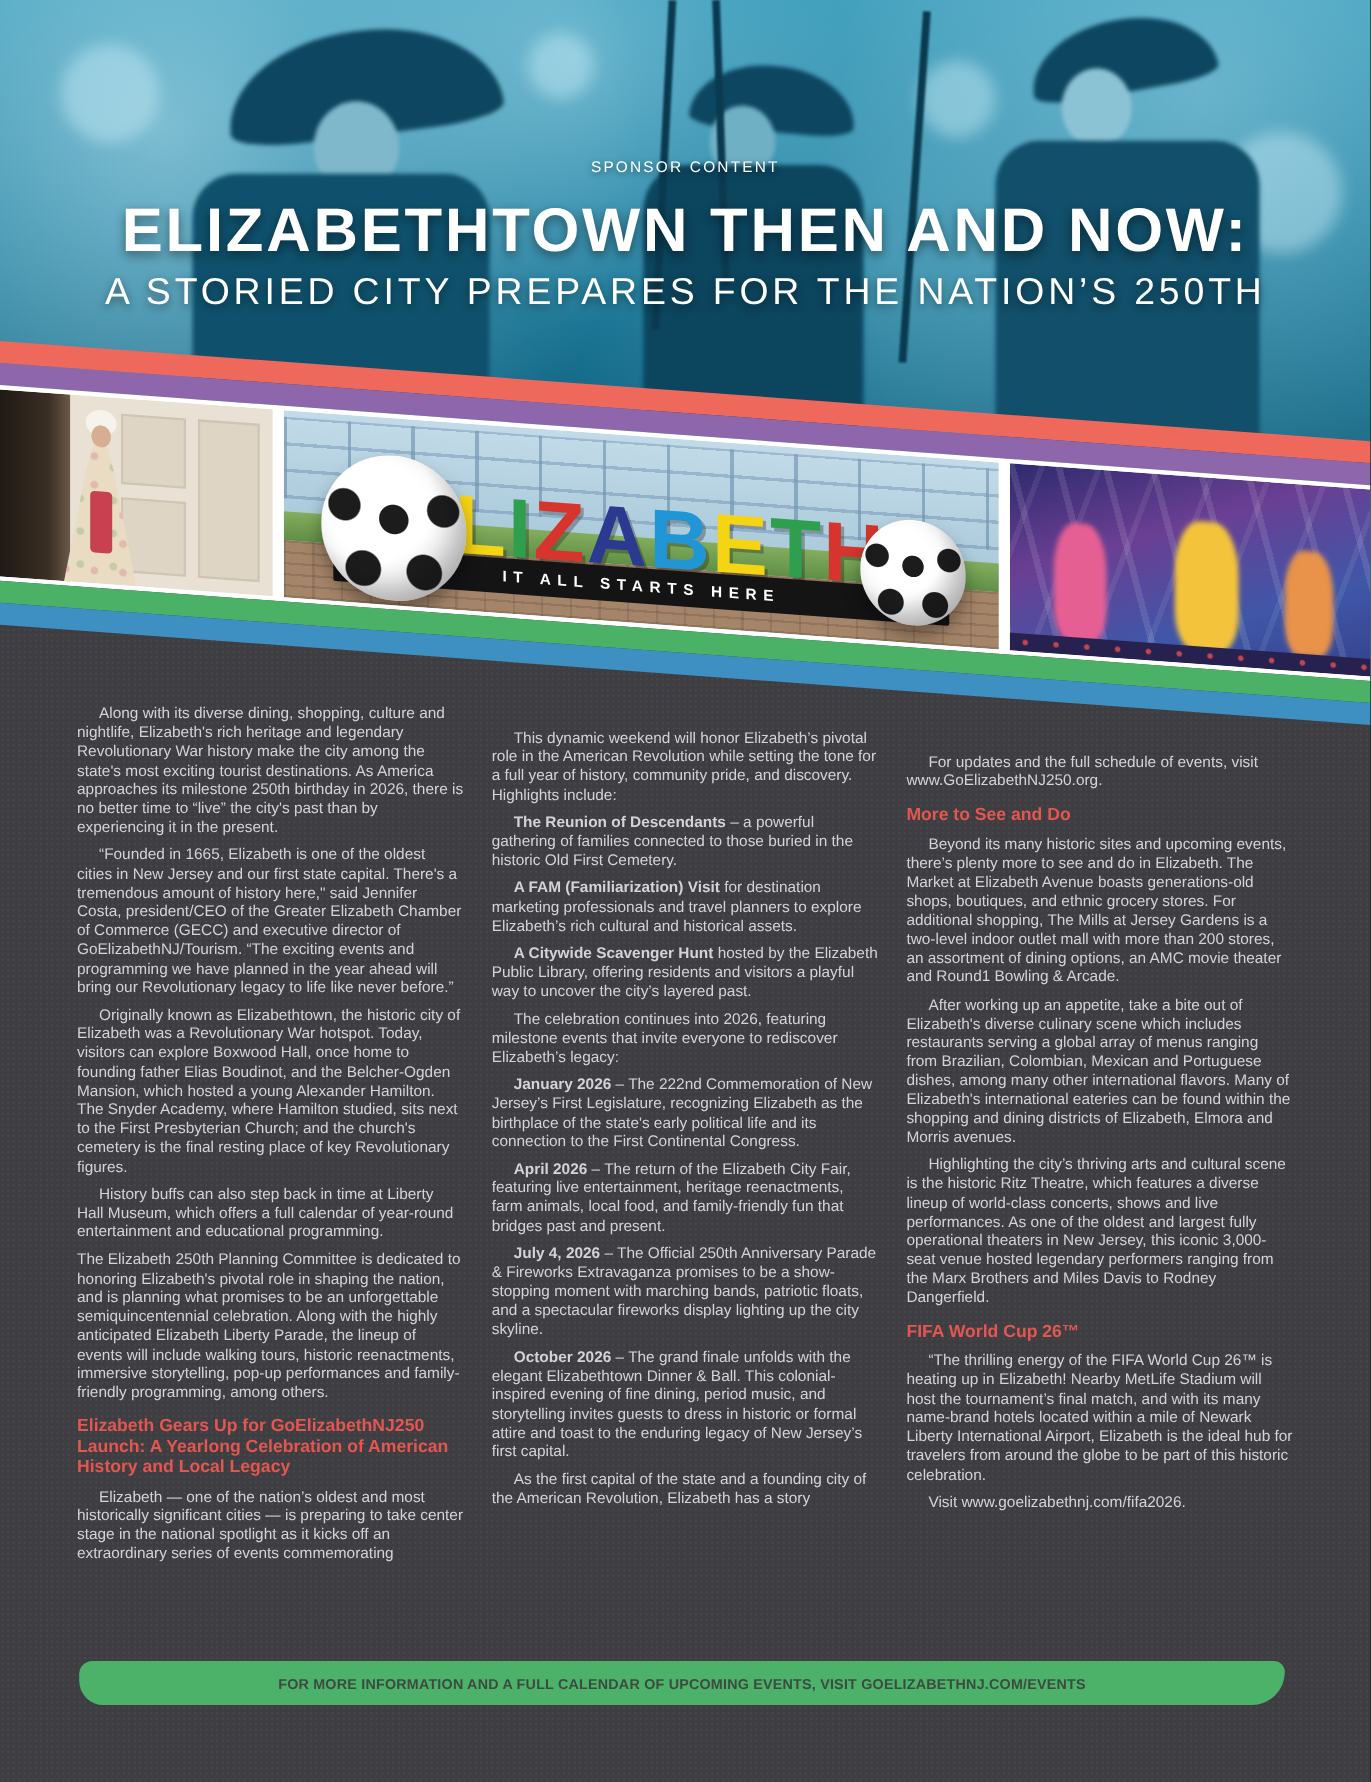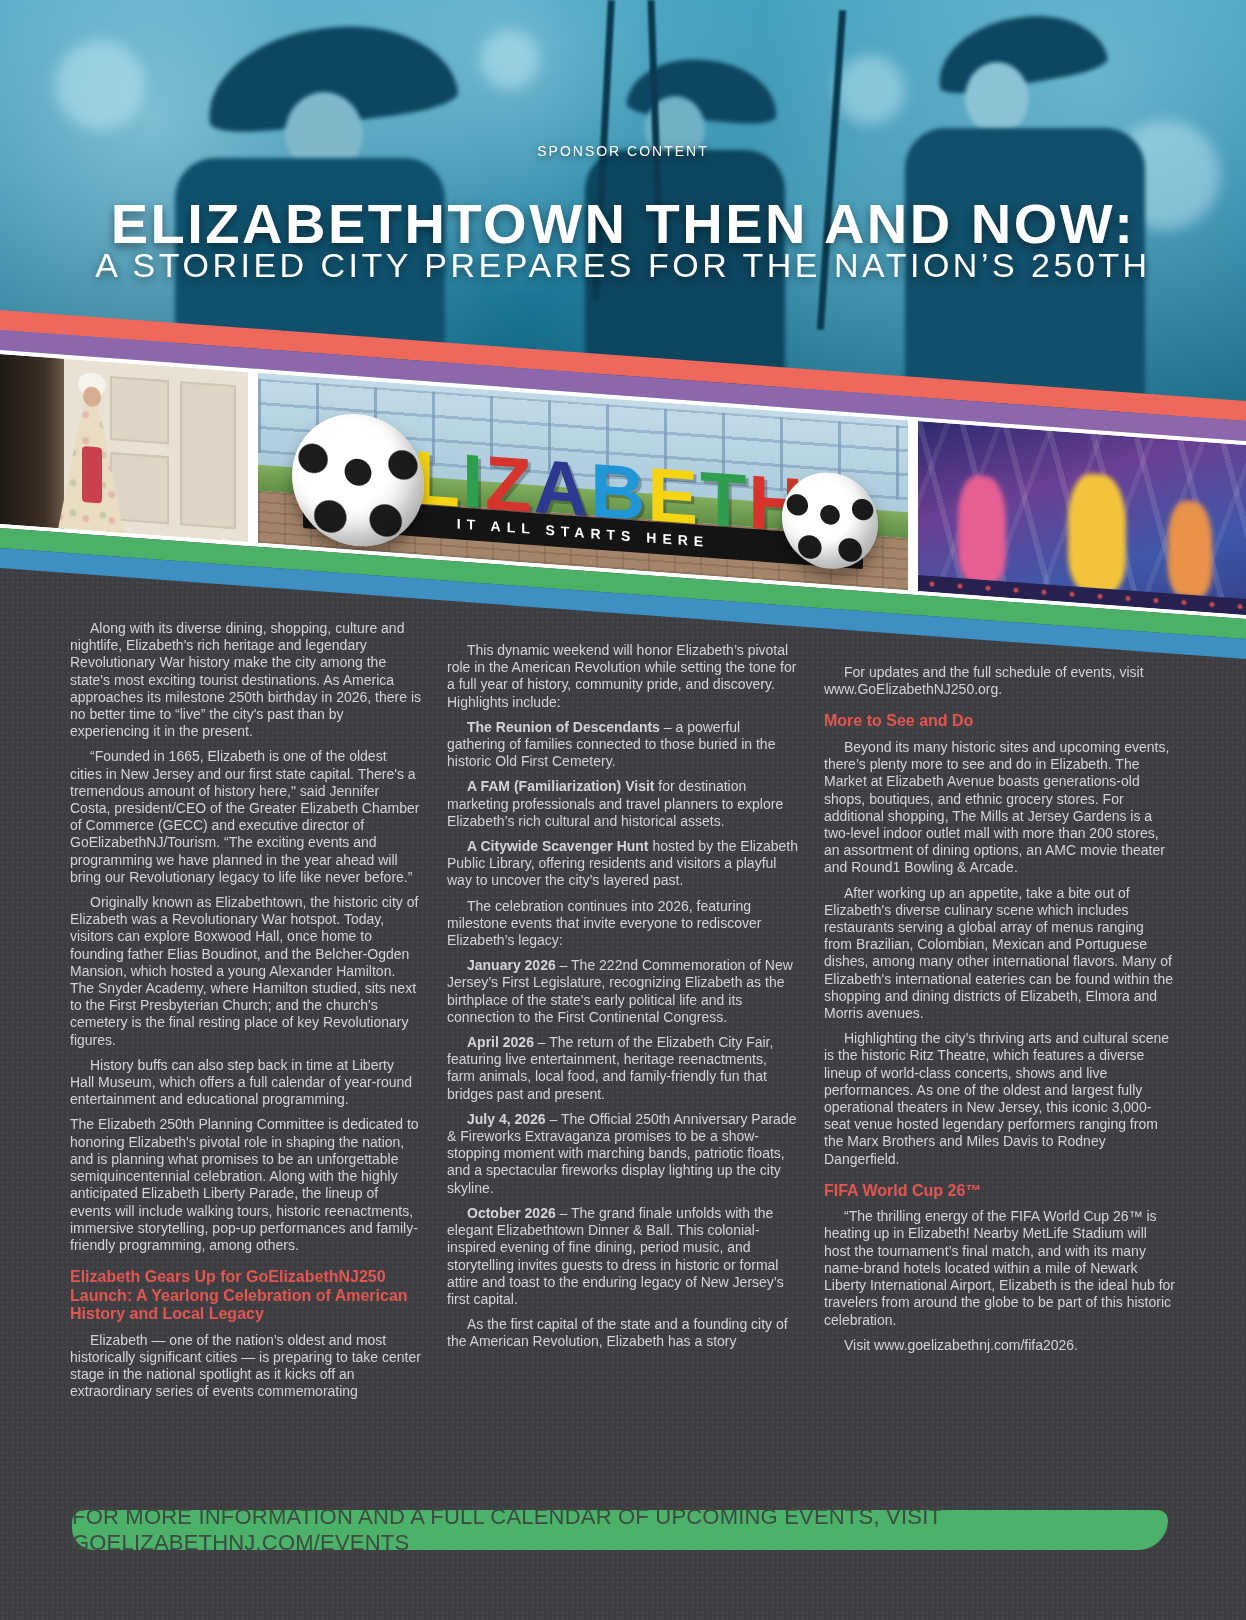--- a/index.html
+++ b/index.html
@@ -33,21 +33,21 @@
   .f2-head{left:645px;top:96px;width:60px;height:66px;background:#6fb0c4;}
   .f2-coat{left:585px;top:150px;width:200px;height:280px;background:#0c455e;}
   .f3-hat{left:935px;top:18px;width:170px;height:66px;transform:rotate(-10deg);}
   .f3-head{left:965px;top:62px;width:64px;height:72px;background:#8cc3d4;}
   .f3-coat{left:905px;top:128px;width:240px;height:300px;background:#114f6a;}
   .m1{left:600px;top:0;height:300px;transform:rotate(3deg);}
   .m2{left:652px;top:0;height:260px;transform:rotate(-2deg);}
   .m3{left:828px;top:10px;height:320px;transform:rotate(4deg);}
   .sponsor{position:absolute;top:143px;left:0;width:100%;text-align:center;color:#fff;
            font-size:14px;letter-spacing:2px;font-weight:500;text-shadow:0 2px 6px rgba(0,0,0,.5);}
-  .title{position:absolute;top:191px;left:0;width:100%;text-align:center;color:#fff;
+  .title{position:absolute;top:176px;left:0;width:100%;text-align:center;color:#fff;
          font-size:56px;font-weight:800;letter-spacing:2.5px;
          text-shadow:0 4px 10px rgba(0,0,0,.45);white-space:nowrap;}
   .subtitle{position:absolute;top:246px;left:0;width:100%;text-align:center;color:#fff;
          font-size:34px;font-weight:400;letter-spacing:3.5px;
          text-shadow:0 3px 8px rgba(0,0,0,.45);white-space:nowrap;}
   
   .band{position:absolute;top:310px;left:0;width:1246px;transform:skewY(4.18deg);transform-origin:0 0;}
   .stripe{width:100%;}
   .stripe.red{height:20px;background:var(--c-stripeRed,#ee685c);}
   .stripe.purple{height:20px;background:var(--c-stripePurple,#8d66ab);}
@@ -109,37 +109,37 @@
          background:repeating-linear-gradient(75deg, rgba(255,255,255,.14) 0 6px, transparent 6px 42px),
                     repeating-linear-gradient(-70deg, rgba(255,255,255,.10) 0 5px, transparent 5px 48px);}
   .dancer{position:absolute;filter:blur(2.5px);border-radius:40% 40% 30% 30%;}
   .d1{left:150px;top:40px;width:58px;height:118px;background:#f3c43b;}
   .d2{left:40px;top:50px;width:48px;height:108px;background:#e55f93;}
   .d3{left:250px;top:60px;width:44px;height:96px;background:#e8924a;}
   .crowd{position:absolute;left:0;right:0;bottom:0;height:16px;background:#27214f;
          background-image:radial-gradient(circle, rgba(230,80,80,.8) 2px, transparent 3px);
          background-size:28px 16px;}
   
-  .content{position:absolute;top:598px;left:70px;width:1106px;height:910px;overflow:hidden;
+  .content{position:absolute;top:618px;left:70px;width:1106px;height:910px;overflow:hidden;
            display:flex;gap:26px;color:var(--c-bodyText,#d3d4d6);}
   .col{width:351px;font-size:14px;line-height:17.2px;}
   .col1{padding-top:22px;}
   .col2{padding-top:44px;}
   .col3{padding-top:66px;}
   .col p{margin:0 0 8px 0;}
   .col p.body{text-indent:20px;}
   .col p.body-flush{text-indent:0;}
   .col h3.heading{margin:14px 0 8px 0;font-size:16px;line-height:18.5px;font-weight:700;
                   color:var(--c-headingRed,#e4564f);}
   .col b{font-weight:700;}
   
   .banner{position:absolute;top:1510px;left:72px;width:1096px;height:40px;
           background:var(--c-footerGreen,#4cb269);border-radius:12px 10px 30px 22px;
           display:flex;align-items:center;justify-content:center;}
-  .banner span{color:var(--c-footerText,#3d4a41);font-weight:400;font-size:22px;letter-spacing:.2px;}
+  .banner span{color:var(--c-footerText,#3d4a41);font-weight:700;font-size:13px;letter-spacing:.2px;}
 </style>
 </head>
 <body>
 
 <div class="page">
 
   <div class="hero">
     <div class="bok k1"></div>
     <div class="bok k2"></div>
     <div class="bok k3"></div>

